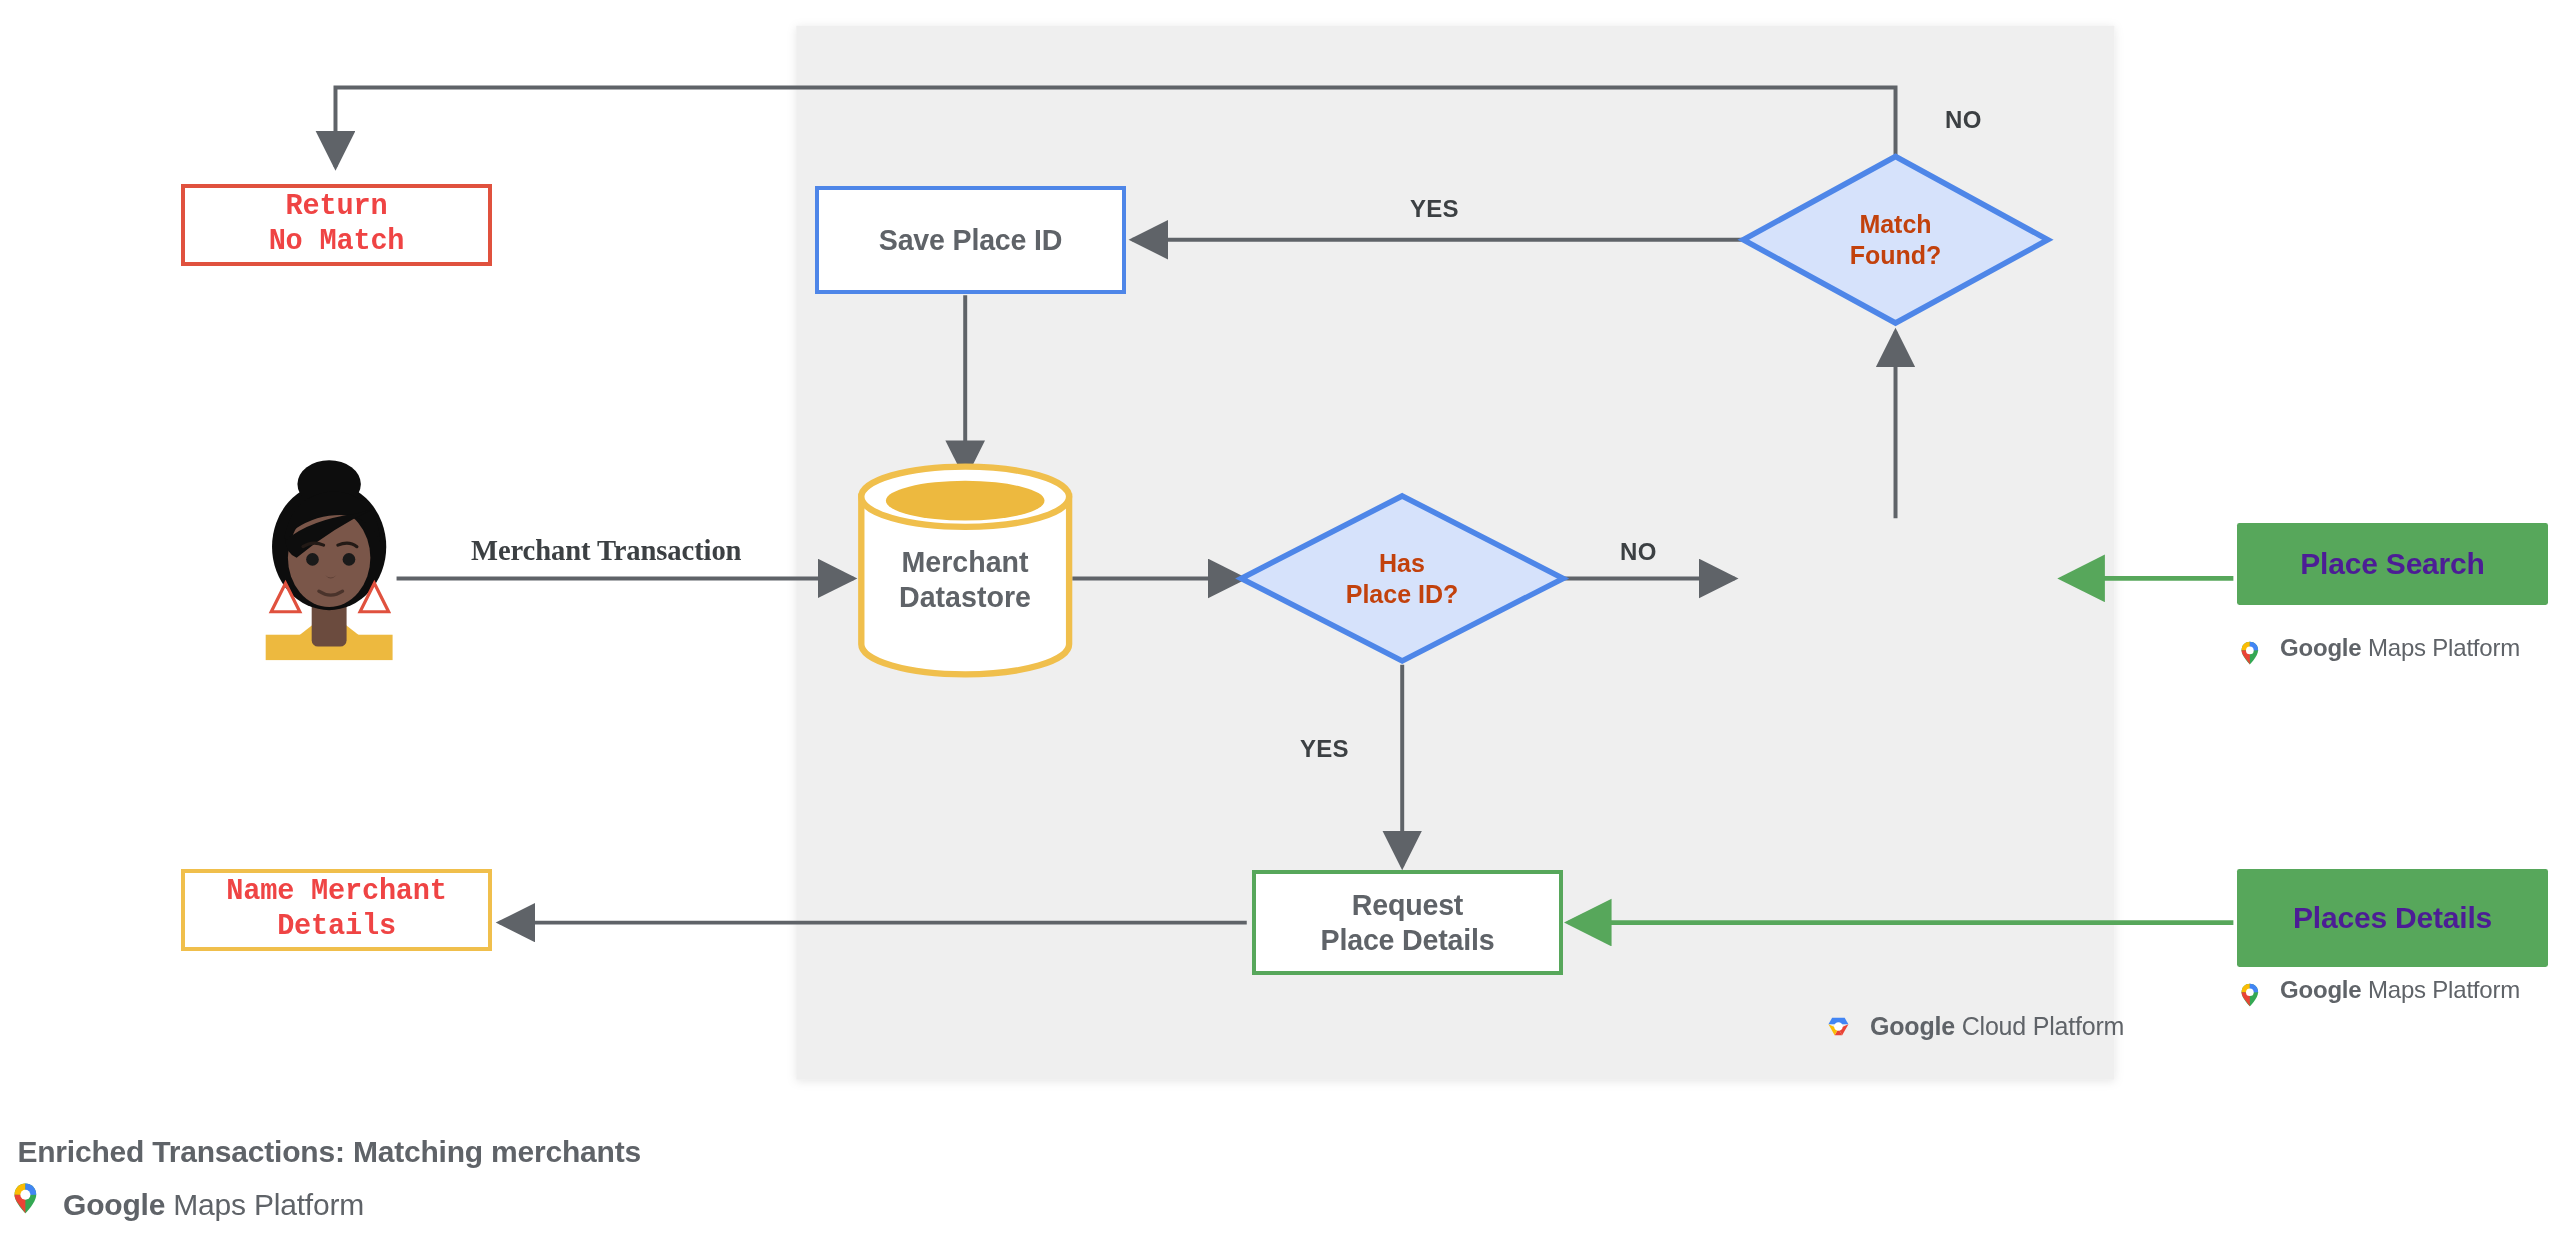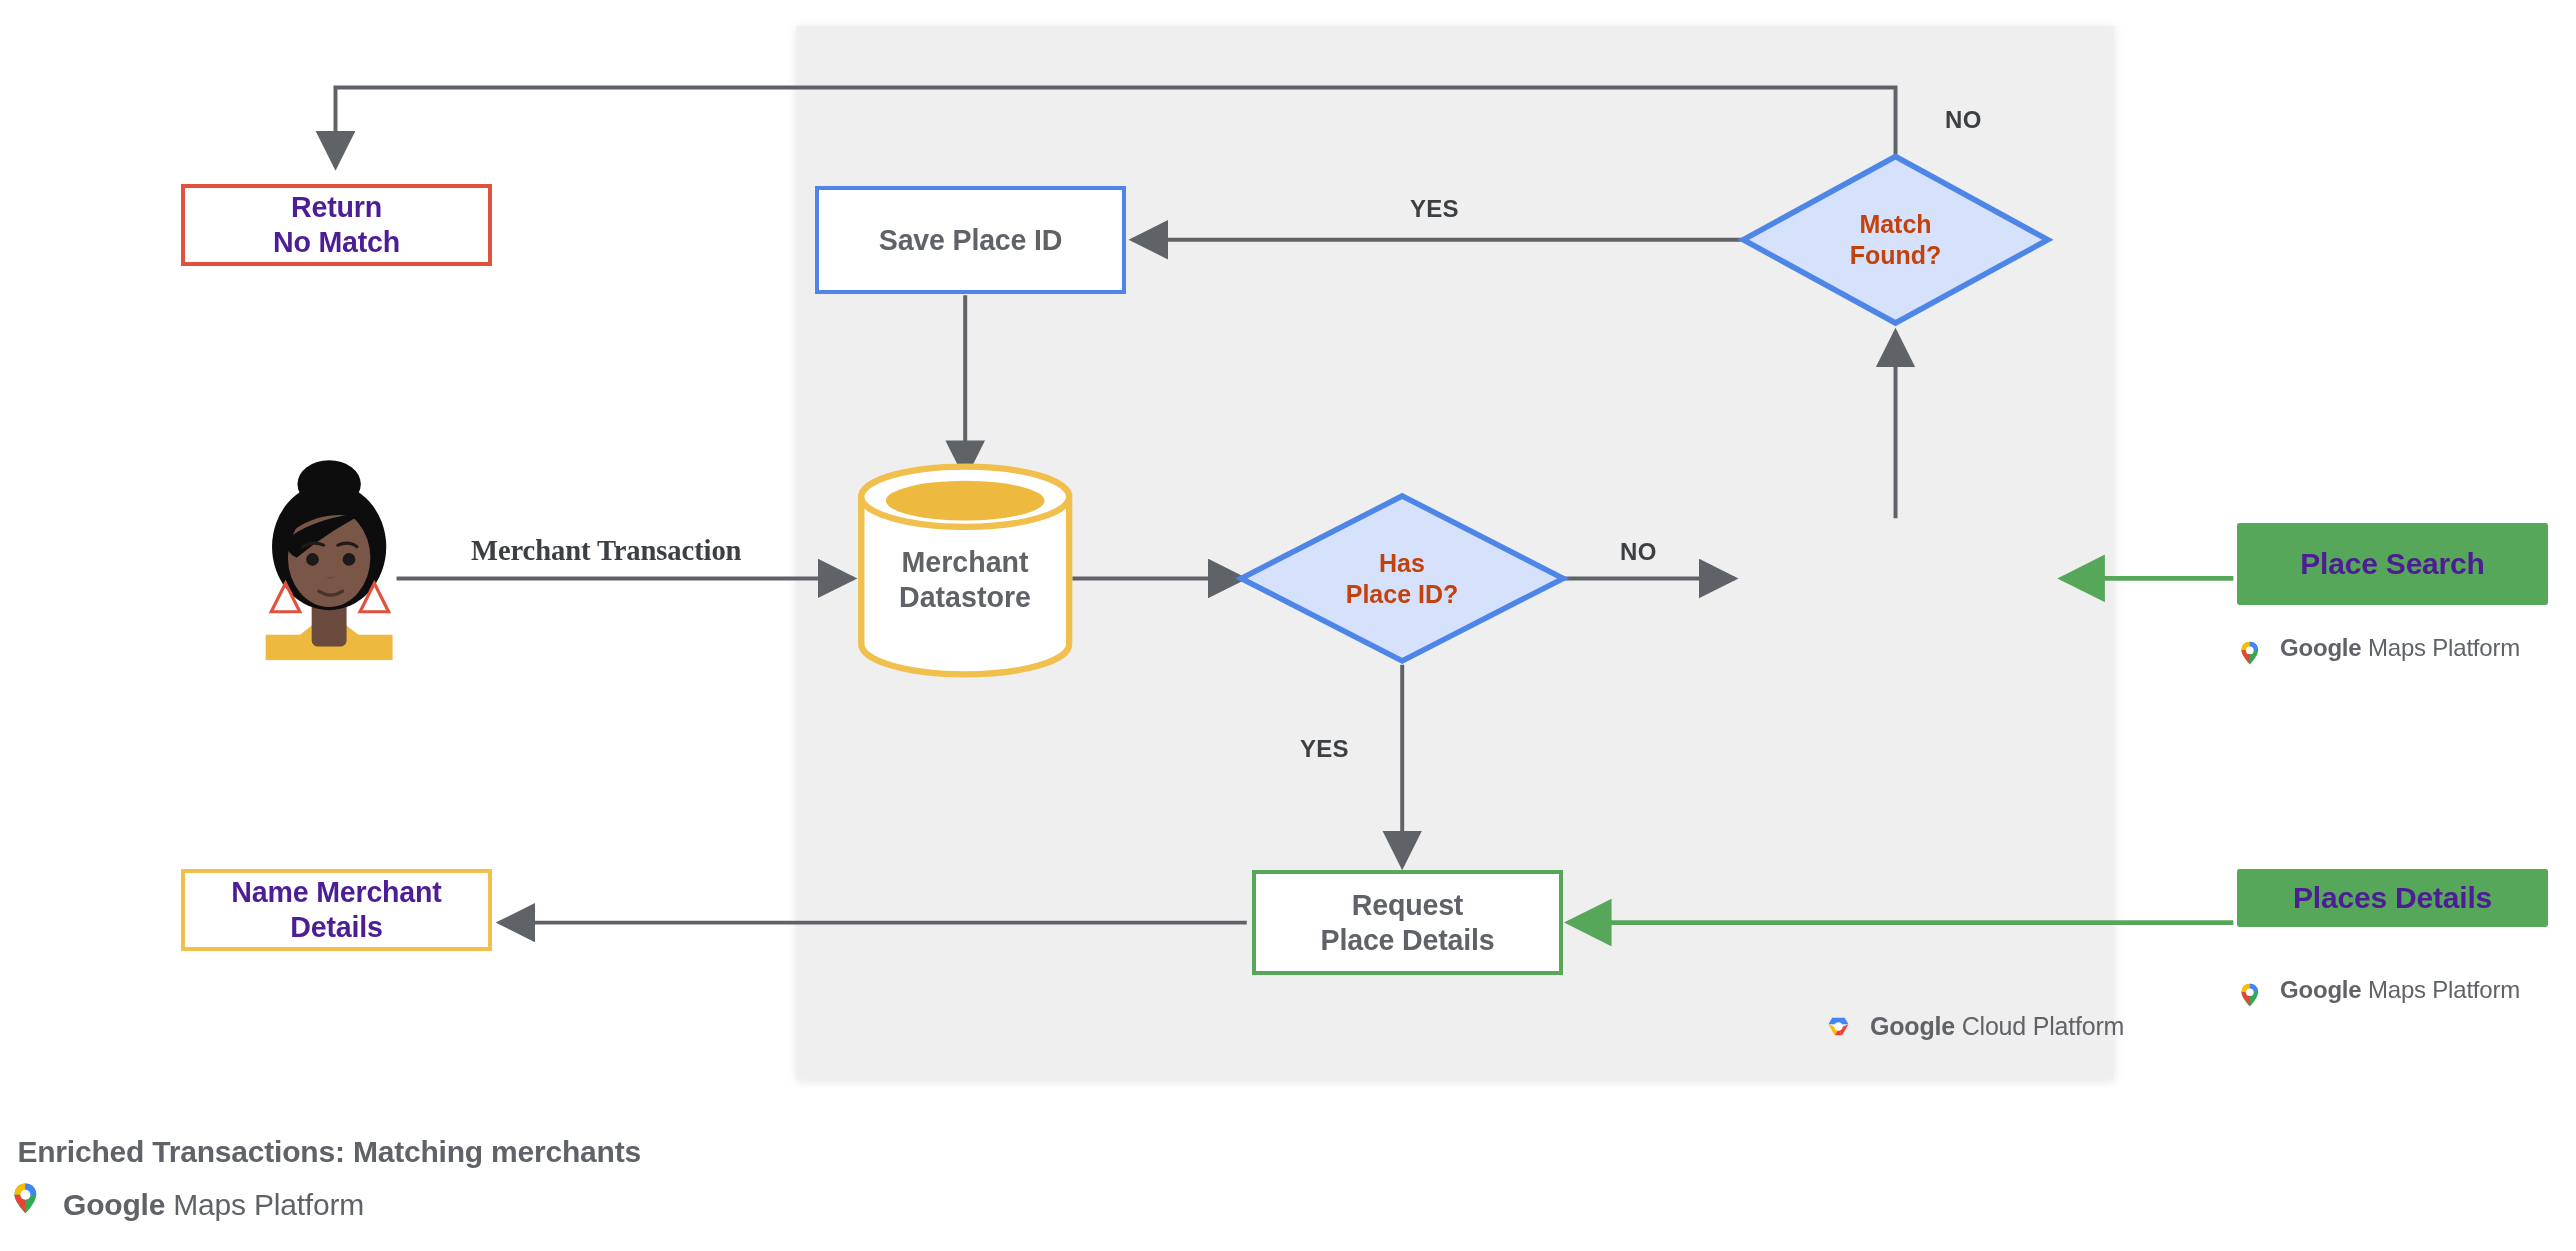--- a/index.html
+++ b/index.html
@@ -24,21 +24,21 @@
     line-height:1.22;
     letter-spacing:-0.2px;
     white-space:pre-line;
   }
 
   
   .rect-red{border:4.8px solid #e0513e;background:#ffffff;}
   .rect-blue{border:4.8px solid #4e86e8;background:#ffffff;}
   .rect-green{border:4.8px solid #57a75b;background:#ffffff;}
   .rect-amber{border:4.8px solid #f0bf4c;background:#ffffff;}
-  .rect-red .nodetext,.rect-amber .nodetext{color:#4c1d95;}
+  .rect-red .nodetext,.rect-amber .nodetext{color:#ef4444;font-family:Liberation Mono, monospace;}
 
   
   .chip{
     background:#57a75b;
     border-radius:2.4px;
   }
   .chip .nodetext{color:#4c1d95;font-weight:700;font-size:30px;}
 
   
   .diamond{position:absolute;}
@@ -219,21 +219,21 @@
 
   <div class="node chip" style="left:2237px;top:523px;width:311px;height:82px;">
     <span class="nodetext">Place Search</span>
   </div>
 
   <div class="node rect-green" style="left:1252px;top:870px;width:311px;height:105px;">
     <span class="nodetext">Request
 Place Details</span>
   </div>
 
-  <div class="node chip" style="left:2237px;top:869px;width:311px;height:58px;">
+  <div class="node chip" style="left:2237px;top:869px;width:311px;height:98px;">
     <span class="nodetext">Places Details</span>
   </div>
 
   <div class="node rect-amber" style="left:181px;top:869px;width:311px;height:82px;">
     <span class="nodetext">Name Merchant
 Details</span>
   </div>
 
   <div class="edgelabel" style="left:1945px;top:106px;">NO</div>
 

